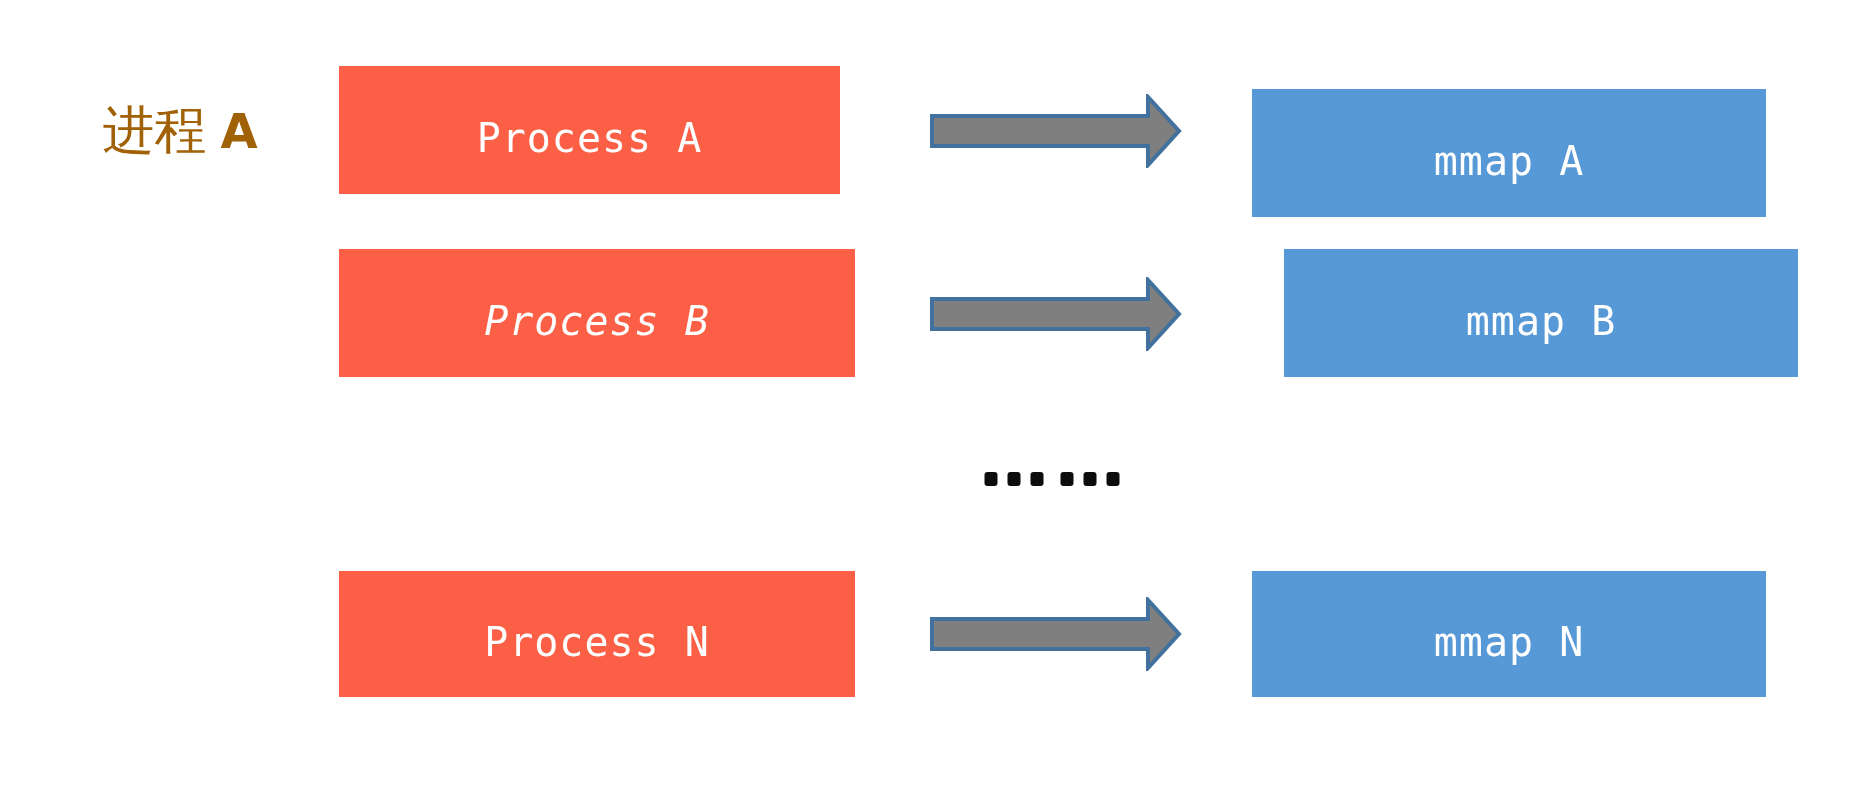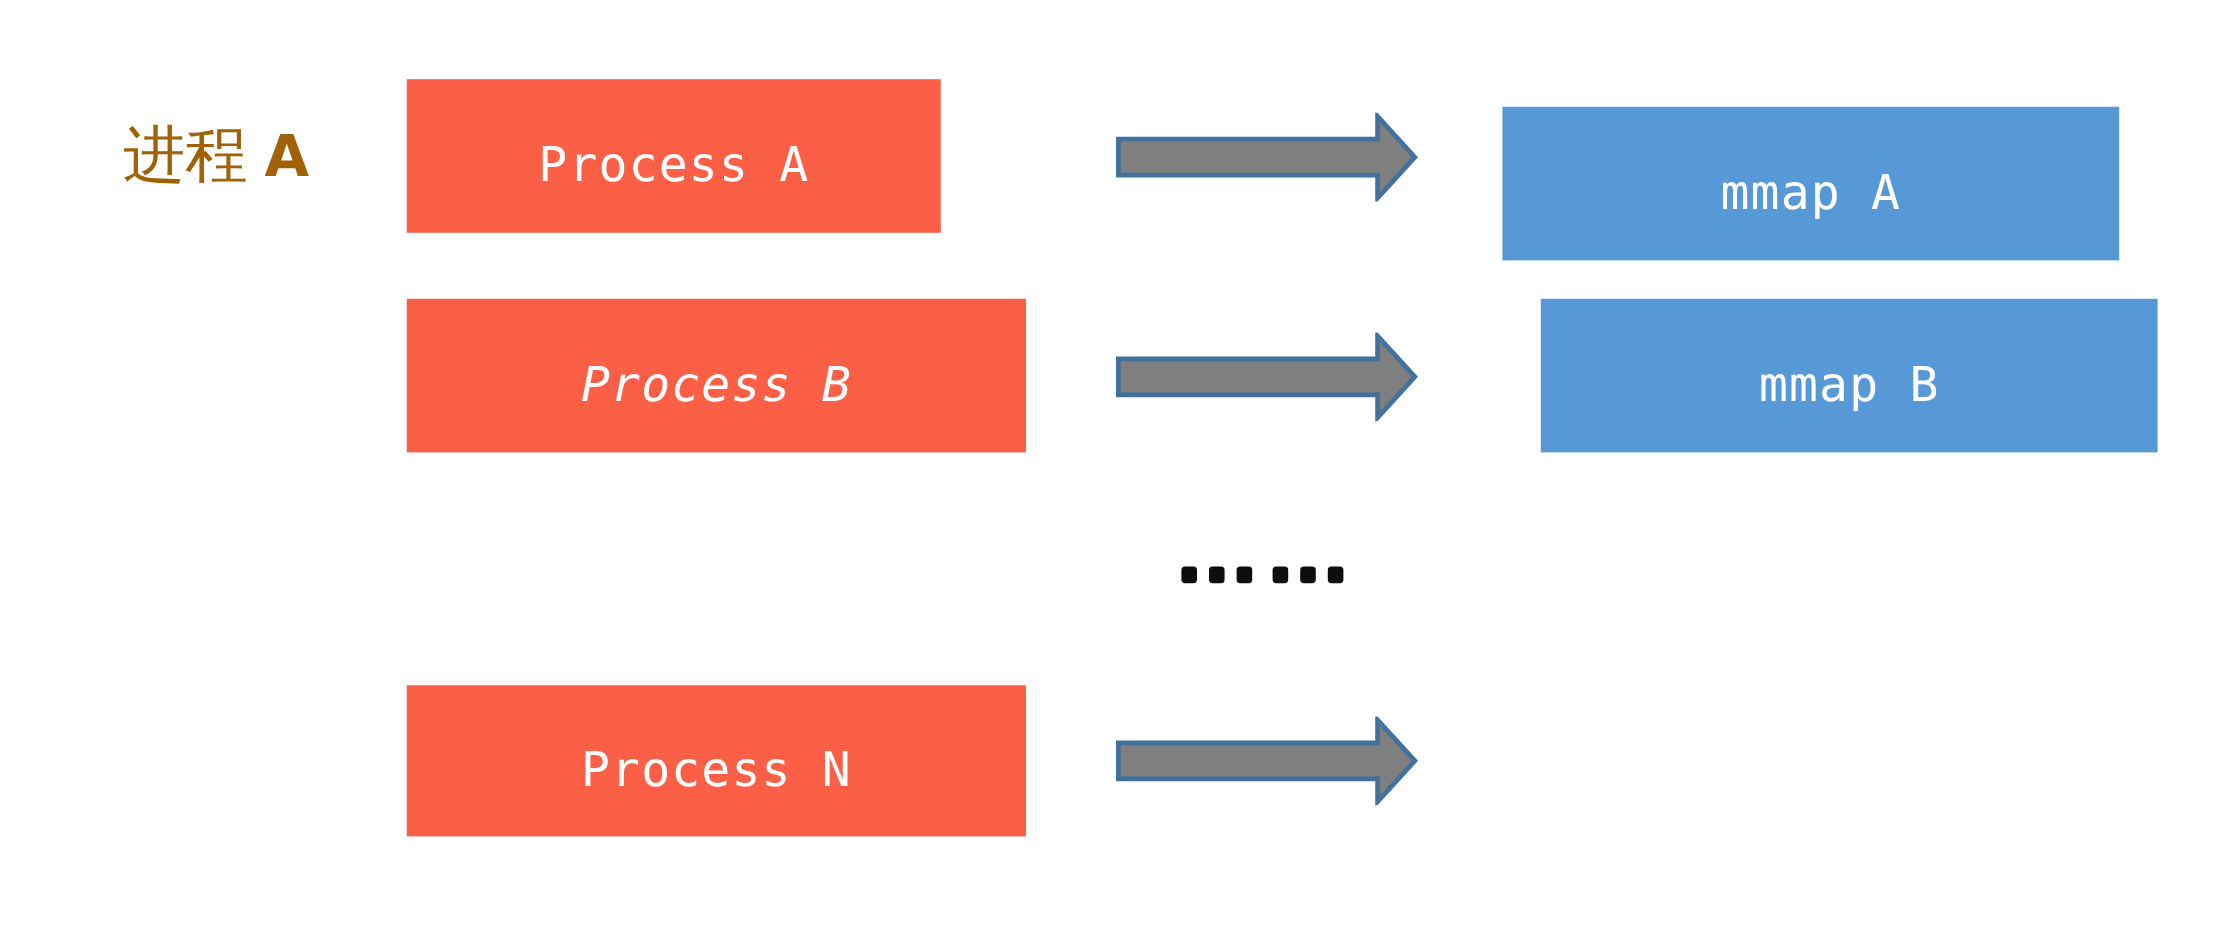--- a/index.html
+++ b/index.html
@@ -90,21 +90,21 @@
 </style>
 </head>
 <body>
 
 <div id="canvas">
 
   <div class="row-label" style="top:130px;">
     <span>进程</span><span class="suffix">A</span>
   </div>
 
-  <div class="block process" style="left:339px; top:66px; width:445px; height:128px;text-align:right;">
+  <div class="block process" style="left:339px; top:66px; width:501px; height:128px;text-align:right;">
     <span class="block-text">Process A</span>
   </div>
 
   <div class="arrow" style="left:930px; top:94px; width:252px; height:74px;">
     <svg width="252" height="74" viewBox="0 0 252 74">
       <polygon points="2,22 218,22 218,3 249,37 218,71 218,52 2,52" fill="#7f7f7f" stroke="#41719c" stroke-width="4" stroke-linejoin="miter"></polygon>
     </svg>
   </div>
 
   <div class="block mmap" style="left:1252px; top:66px; width:514px; height:128px;margin-top:23px;">
@@ -140,14 +140,17 @@
   <div class="block process" style="left:339px; top:571px; width:516px; height:126px;">
     <span class="block-text">Process N</span>
   </div>
 
   <div class="arrow" style="left:930px; top:597px; width:252px; height:74px;">
     <svg width="252" height="74" viewBox="0 0 252 74">
       <polygon points="2,22 218,22 218,3 249,37 218,71 218,52 2,52" fill="#7f7f7f" stroke="#41719c" stroke-width="4" stroke-linejoin="miter"></polygon>
     </svg>
   </div>
 
+  <div class="block mmap" style="left:1252px; top:571px; width:514px; height:126px;">
+    <span class="block-text">mmap N</span>
+  </div>
 
 </div>
 
 </body></html>

